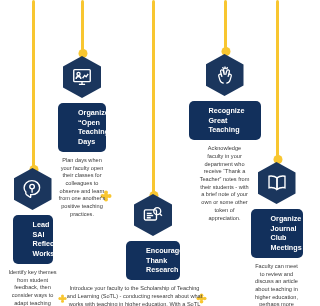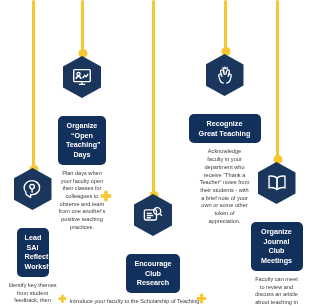--- a/index.html
+++ b/index.html
@@ -34,23 +34,23 @@
   .hex svg{display:block;}
 
   
   .label{
     background:#12305C;
     color:#ffffff;
     border-radius:5px;
     font-weight:bold;
     font-size:7.2px;
     line-height:1.35;
-    text-align:center;
-    padding:5px 8px;
-    margin-top:18px;
+    text-align:left;
+    padding:5px 20px;
+    margin-top:5px;
     box-sizing:border-box;
   }
 
   
   .body-text{
     color:#3b3b3b;
     font-size:5.6px;
     line-height:1.38;
     text-align:center;
     margin-top:5px;
@@ -138,21 +138,21 @@
 
   <div class="col" style="left:121px;top:194px;width:64px;">
     <div class="hex">
       <svg width="22" height="22" viewBox="0 0 24 24" fill="none" stroke="#ffffff" stroke-width="1.5">
         <rect x="2.6" y="6.4" width="13.2" height="11" rx="1.2"></rect>
         <path d="M5.2 10.2h5.4M5.2 12.6h7M5.2 15h4.4"></path>
         <circle cx="16.6" cy="7.8" r="3.8"></circle>
         <path d="M19.4 10.6l2.3 2.3"></path>
       </svg>
     </div>
-    <div class="label" style="width:54px;">Encourage Club Research</div>
+    <div class="label" style="width:54px;">Encourage Thank Research</div>
     <div class="body-text" style="width:138px;margin-left:-37px;">Introduce your faculty to the Scholarship of Teaching and Learning (SoTL) - conducting research about what works with teaching in higher education. With a SoTL focus, faculty can simultaneously improve their instruction and meet research goals.</div>
   </div>
 
   <div class="col" style="left:196px;top:54px;width:57px;">
     <div class="hex">
       <svg width="22" height="22" viewBox="0 0 24 24" fill="none" stroke="#ffffff" stroke-width="1.4">
         <path d="M9.4 3.3l.9 2M12 2.6v2.1M14.8 3.4l-.9 1.9"></path>
         <path d="M10.6 20.8c-2 0-3.6-1.4-4.1-3.2l-1.3-4.4c-.3-.9.2-1.8 1-2 .8-.2 1.6.2 1.9 1l.6 1.8-1.5-5.6c-.2-.9.3-1.8 1.1-2 .8-.2 1.6.3 1.8 1.1l1.2 4.3-.8-5.6c-.1-.9.5-1.7 1.3-1.8.8-.1 1.6.5 1.7 1.3"></path>
         <path d="M13.4 20.8c2 0 3.6-1.4 4.1-3.2l1.3-4.4c.3-.9-.2-1.8-1-2-.8-.2-1.6.2-1.9 1l-.6 1.8 1.5-5.6c.2-.9-.3-1.8-1.1-2-.8-.2-1.6.3-1.8 1.1l-1.2 4.3"></path>
       </svg>

